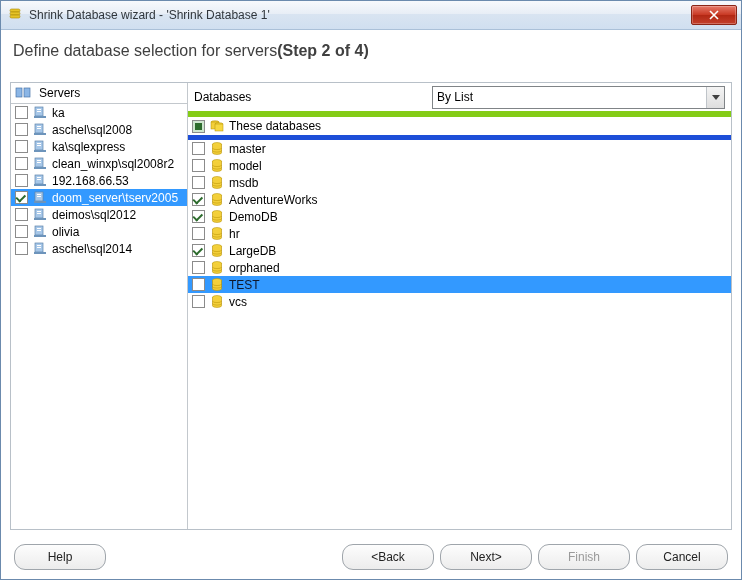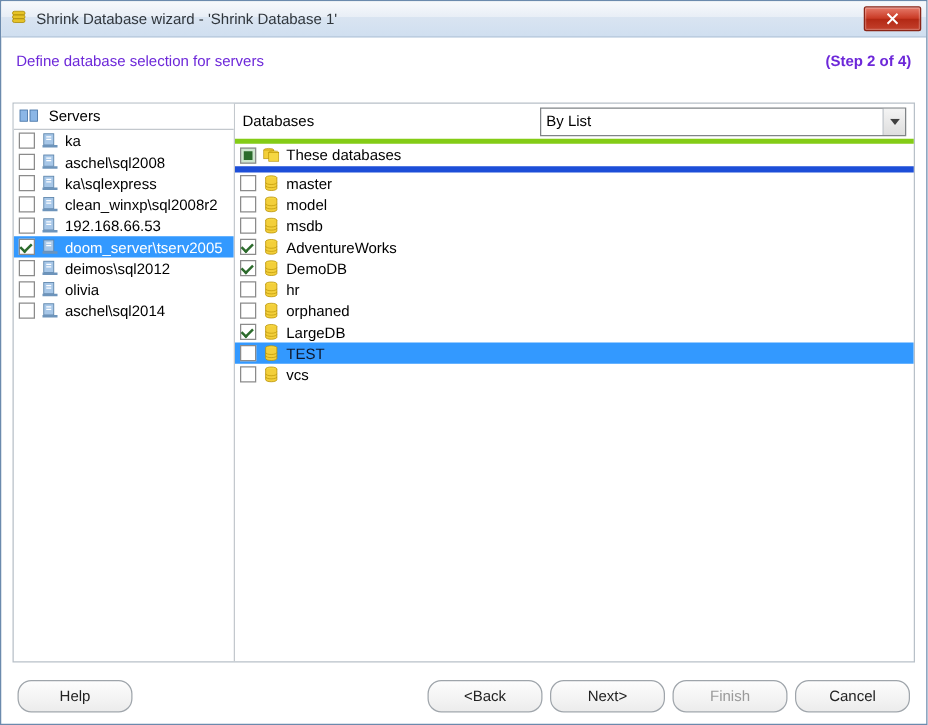--- a/index.html
+++ b/index.html
@@ -34,23 +34,22 @@
     border: 1px solid #8a2516;
     border-radius: 2px;
     display:flex; align-items:center; justify-content:center;
     color:#fff; font-weight:bold;
     box-shadow: inset 0 0 0 1px rgba(255,255,255,0.25);
   }
   .close-btn svg { width:10px; height:10px; }
   .subheader {
     padding: 12px 12px 10px 12px;
     display:flex;
-    justify-content: space-between;
-    font-size: 12px;
-    color: #6d28d9;
+    font-size: 16px;
+    color: #404040;
   }
   .subheader .step { font-weight: bold; }
   .client {
     position: absolute;
     top: 82px;
     bottom: 50px;
     left: 10px;
     right: 10px;
     border: 1px solid #b8c0c8;
     display:flex;
@@ -112,21 +111,21 @@
     width:7px; height:7px;
     background:#2c6b2c;
   }
   .srv-icon, .db-icon, .head-icon, .multi-icon {
     width:16px; height:16px; flex:none; margin-right:4px;
     display:inline-flex;
   }
   .right-pane { flex:1; display:flex; flex-direction:column; }
   .filter-row {
     height: 28px;
-    border-bottom: 4px solid #84cc16;
+    border-bottom: 6px solid #84cc16;
     display:flex;
     align-items:center;
     padding: 0 6px;
   }
   .filter-row .lbl { width: 238px; }
   .filter-select {
     flex:1;
     height: 21px;
     border: 1px solid #808487;
     display:flex;
@@ -419,42 +418,42 @@
             <svg viewBox="0 0 16 16">
               <ellipse cx="8" cy="3.2" rx="4.5" ry="1.6" fill="#f6d742" stroke="#b58f00" stroke-width="0.6"></ellipse>
               <path d="M3.5 3.2 v8.6 a4.5 1.6 0 0 0 9 0 v-8.6" fill="#f3cf3a" stroke="#b58f00" stroke-width="0.6"></path>
               <path d="M3.5 7 a4.5 1.6 0 0 0 9 0" fill="none" stroke="#b58f00" stroke-width="0.5"></path>
               <path d="M3.5 9.5 a4.5 1.6 0 0 0 9 0" fill="none" stroke="#b58f00" stroke-width="0.5"></path>
             </svg>
           </span>
           <span>hr</span>
         </div>
         <div class="db-row">
+          <span class="chk checked"></span>
+          <span class="db-icon">
+            <svg viewBox="0 0 16 16">
+              <ellipse cx="8" cy="3.2" rx="4.5" ry="1.6" fill="#f6d742" stroke="#b58f00" stroke-width="0.6"></ellipse>
+              <path d="M3.5 3.2 v8.6 a4.5 1.6 0 0 0 9 0 v-8.6" fill="#f3cf3a" stroke="#b58f00" stroke-width="0.6"></path>
+              <path d="M3.5 7 a4.5 1.6 0 0 0 9 0" fill="none" stroke="#b58f00" stroke-width="0.5"></path>
+              <path d="M3.5 9.5 a4.5 1.6 0 0 0 9 0" fill="none" stroke="#b58f00" stroke-width="0.5"></path>
+            </svg>
+          </span>
+          <span>LargeDB</span>
+        </div>
+        <div class="db-row">
           <span class="chk"></span>
           <span class="db-icon">
             <svg viewBox="0 0 16 16">
               <ellipse cx="8" cy="3.2" rx="4.5" ry="1.6" fill="#f6d742" stroke="#b58f00" stroke-width="0.6"></ellipse>
               <path d="M3.5 3.2 v8.6 a4.5 1.6 0 0 0 9 0 v-8.6" fill="#f3cf3a" stroke="#b58f00" stroke-width="0.6"></path>
               <path d="M3.5 7 a4.5 1.6 0 0 0 9 0" fill="none" stroke="#b58f00" stroke-width="0.5"></path>
               <path d="M3.5 9.5 a4.5 1.6 0 0 0 9 0" fill="none" stroke="#b58f00" stroke-width="0.5"></path>
             </svg>
           </span>
           <span>orphaned</span>
-        </div>
-        <div class="db-row">
-          <span class="chk checked"></span>
-          <span class="db-icon">
-            <svg viewBox="0 0 16 16">
-              <ellipse cx="8" cy="3.2" rx="4.5" ry="1.6" fill="#f6d742" stroke="#b58f00" stroke-width="0.6"></ellipse>
-              <path d="M3.5 3.2 v8.6 a4.5 1.6 0 0 0 9 0 v-8.6" fill="#f3cf3a" stroke="#b58f00" stroke-width="0.6"></path>
-              <path d="M3.5 7 a4.5 1.6 0 0 0 9 0" fill="none" stroke="#b58f00" stroke-width="0.5"></path>
-              <path d="M3.5 9.5 a4.5 1.6 0 0 0 9 0" fill="none" stroke="#b58f00" stroke-width="0.5"></path>
-            </svg>
-          </span>
-          <span>LargeDB</span>
         </div>
         <div class="db-row selected">
           <span class="chk"></span>
           <span class="db-icon">
             <svg viewBox="0 0 16 16">
               <ellipse cx="8" cy="3.2" rx="4.5" ry="1.6" fill="#f6d742" stroke="#b58f00" stroke-width="0.6"></ellipse>
               <path d="M3.5 3.2 v8.6 a4.5 1.6 0 0 0 9 0 v-8.6" fill="#f3cf3a" stroke="#b58f00" stroke-width="0.6"></path>
               <path d="M3.5 7 a4.5 1.6 0 0 0 9 0" fill="none" stroke="#b58f00" stroke-width="0.5"></path>
               <path d="M3.5 9.5 a4.5 1.6 0 0 0 9 0" fill="none" stroke="#b58f00" stroke-width="0.5"></path>
             </svg>

